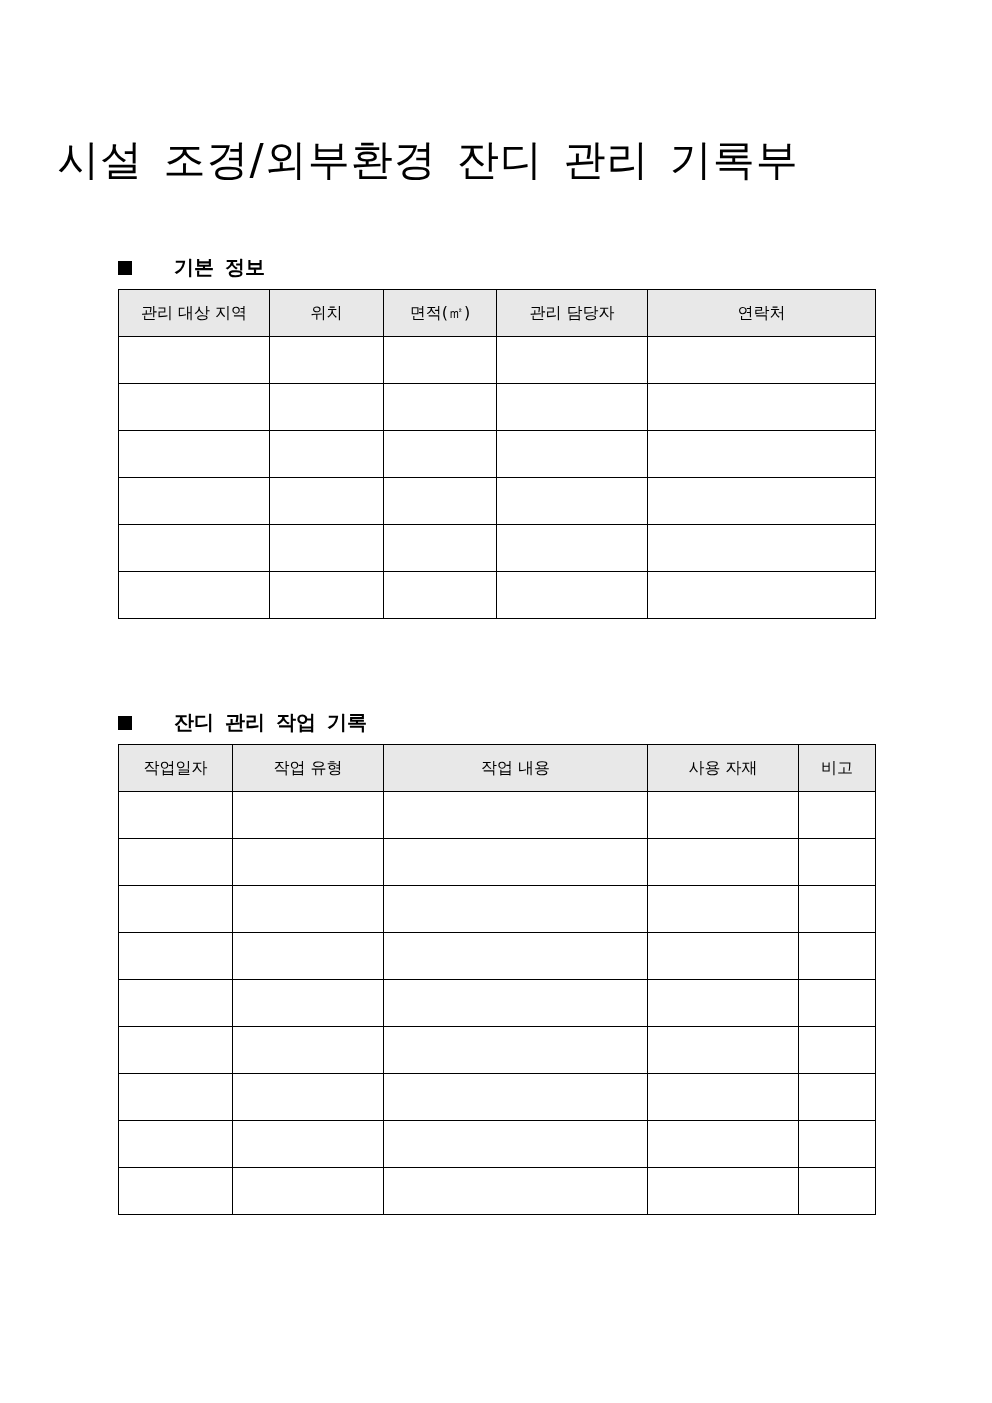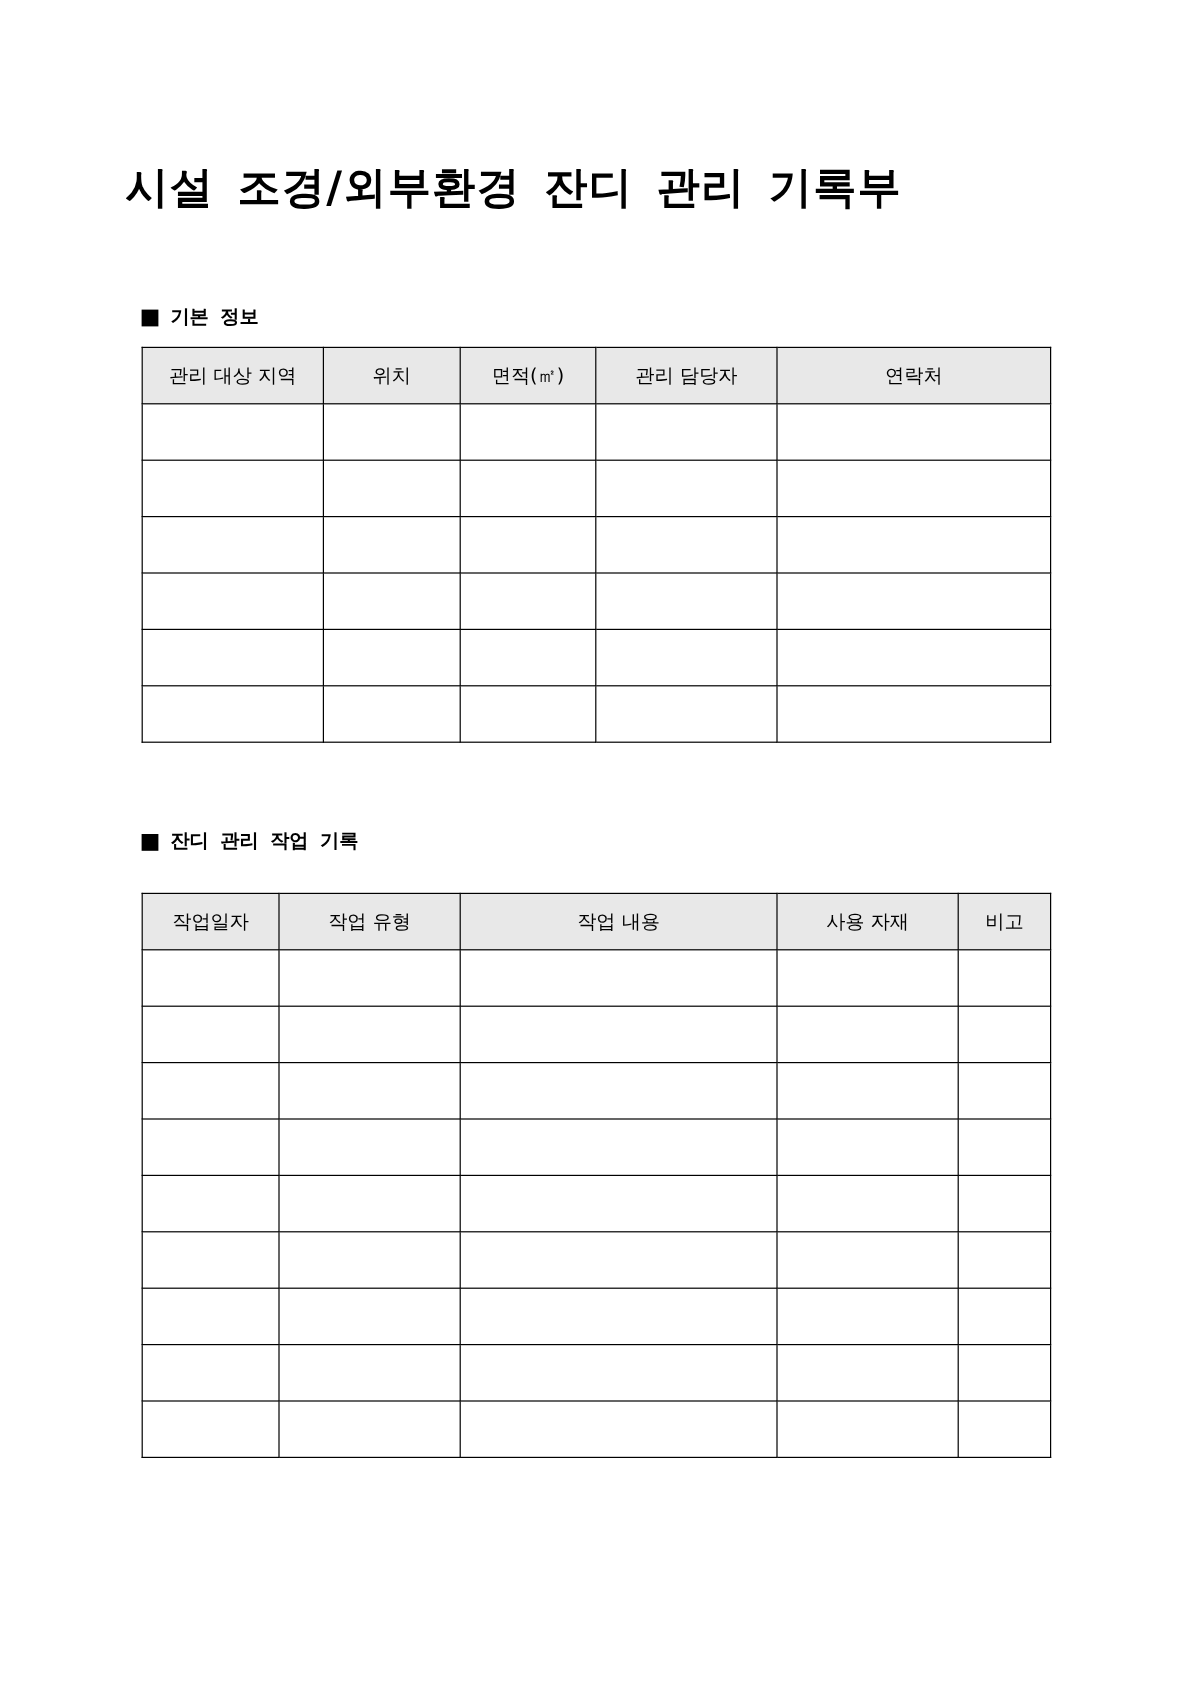--- a/index.html
+++ b/index.html
@@ -1,18 +1,18 @@
 <!DOCTYPE html>
 <html><head>
 <meta charset="utf-8">
 <style>
   html, body { margin: 0; padding: 0; background: #ffffff; }
   body { width: 992px; height: 1403px; position: relative; font-family: "DejaVu Sans", "Liberation Sans", sans-serif; color: #000; }
-  .title { position: absolute; top: 132px; left: 0; width: 856px; text-align: center; font-size: 36px; font-weight: bold; letter-spacing: 1px; word-spacing: 6px; }
-  .section-title { position: absolute; left: 118px; font-size: 16px; font-weight: bold; word-spacing: 4px; display: flex; align-items: center; }
+  .title { position: absolute; top: 132px; left: 0; width: 856px; text-align: center; font-size: 42px; font-weight: normal; letter-spacing: 1px; word-spacing: 6px; }
+  .section-title { position: absolute; left: 118px; font-size: 20px; font-weight: bold; word-spacing: 4px; display: flex; align-items: center; gap: 32px; }
   .section-title .sq { display: inline-block; width: 14px; height: 14px; background: #000; margin-right: 10px; }
   table.grid { position: absolute; left: 118px; width: 757px; border-collapse: collapse; table-layout: fixed; }
   table.grid th, table.grid td { border: 1.5px solid #000; height: 46px; padding: 0; font-size: 16px; font-weight: normal; text-align: center; }
   table.grid th { background: #e8e8e8; }
   table.grid td { background: #fff; }
 </style>
 </head>
 <body>
 
 <div class="title">시설 조경/외부환경 잔디 관리 기록부</div>
@@ -78,21 +78,21 @@
       <tr>
         <td></td>
         <td></td>
         <td></td>
         <td></td>
         <td></td>
       </tr>
     </tbody>
 </table>
 
-<div class="section-title" style="top:691px;align-items:center;">
+<div class="section-title" style="top:709px;align-items:center;">
   <span class="sq"></span>
   <span>잔디 관리 작업 기록</span>
 </div>
 
 <table class="grid" style="top:744px;">
   <colgroup>
     <col style="width:114px">
       <col style="width:151px">
       <col style="width:264px">
       <col style="width:151px">

